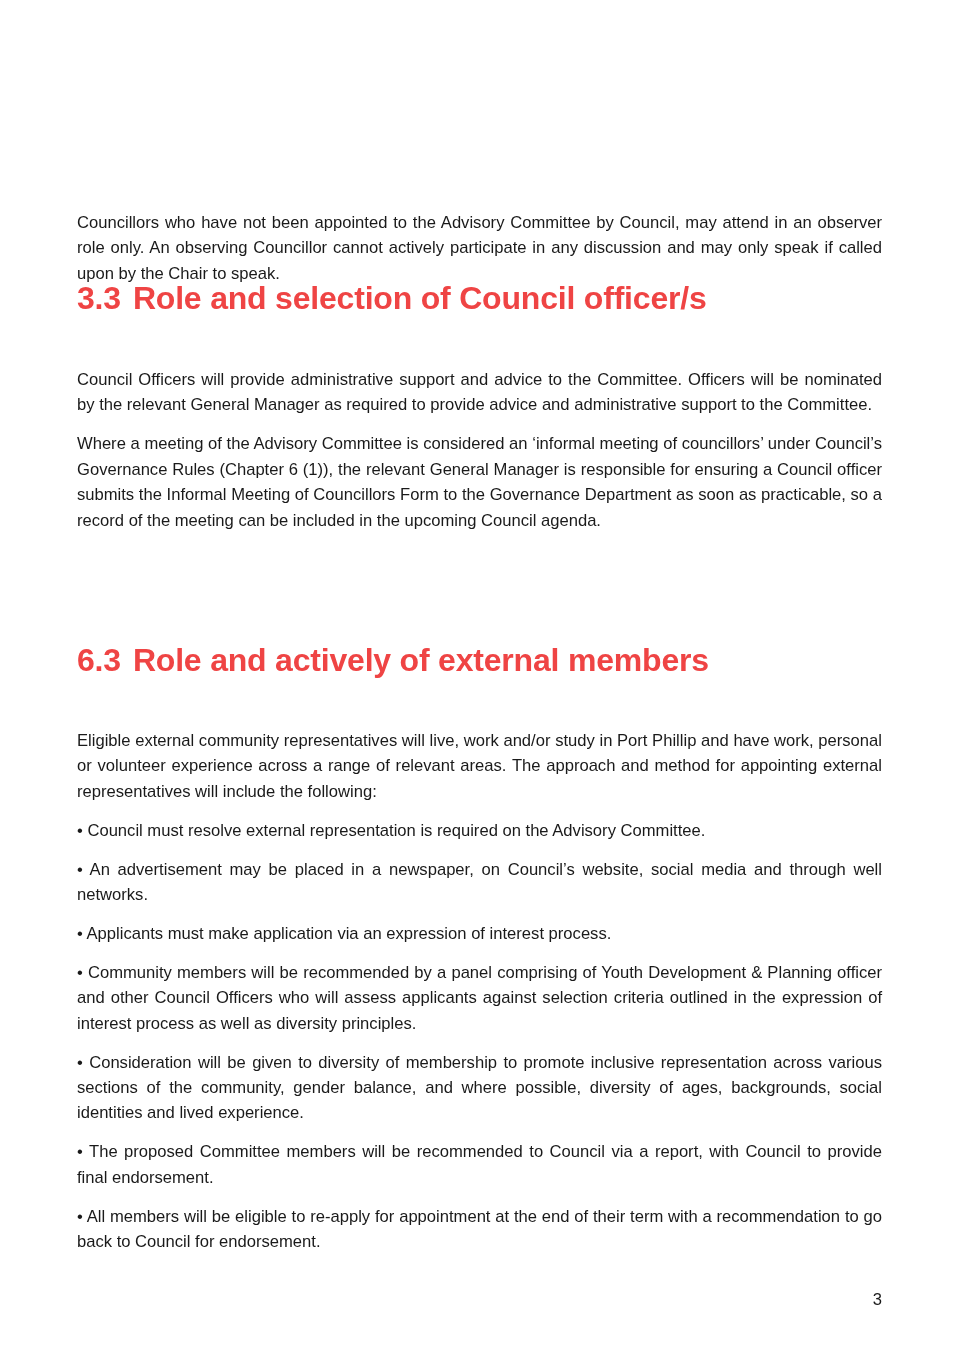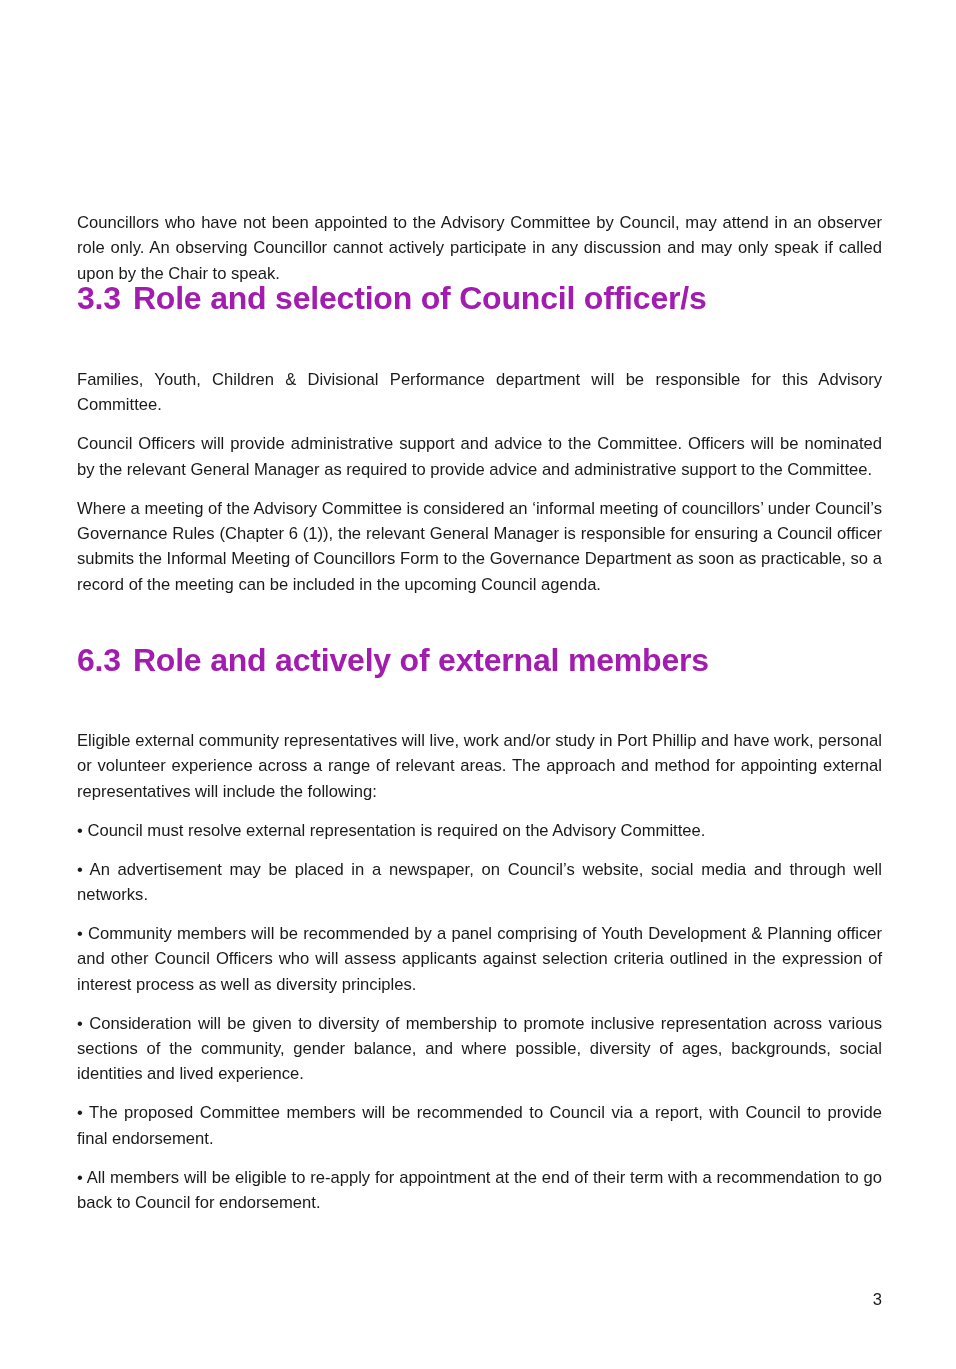--- a/index.html
+++ b/index.html
@@ -6,21 +6,21 @@
     body { width: 956px; height: 1369px; position: relative; overflow: hidden; }
     .page {
       position: absolute; left: 77px; top: 170px; width: 805px;
       font-family: "Liberation Sans", sans-serif;
       font-size: 16.6px; line-height: 25.4px; color: #1a1a1a;
     }
     .para { margin: 0 0 13.5px 0; text-align: justify; }
     .heading {
       font-family: "Liberation Sans", sans-serif;
       font-weight: bold; font-size: 32px; line-height: 40px;
-      color: #a21caf; margin: 0 0 6px 0; letter-spacing: -0.2px;
+      color: #ef4444; margin: 0 0 6px 0; letter-spacing: -0.2px;
     }
     .heading .num { display: inline-block; margin-right: 12px; }
     .h33 { position: absolute; top: 108px; }
     .h34 { position: absolute; top: 470px; }
     .block { position: absolute; left: 0; width: 805px; margin-top: 40px; }
     .b1 { top: 0; }
     .b2 { top: 157px; }
     .b3 { top: 518px; }
     .pagenum {
       position: absolute; right: 74px; top: 1290px;
@@ -34,33 +34,33 @@
 
   <div class="block b1">
     <p class="para">Councillors who have not been appointed to the Advisory Committee by Council, may attend in an observer role only. An observing Councillor cannot actively participate in any discussion and may only speak if called upon by the Chair to speak.</p>
   </div>
 
   <h2 class="heading h33">
     <span class="num">3.3</span><span>Role and selection of Council officer/s</span>
   </h2>
 
   <div class="block b2">
-    <p class="para">Families, Youth, Children &amp; Divisional Performance department will be responsible for this Advisory Committee.</p>
     <p class="para">Council Officers will provide administrative support and advice to the Committee. Officers will be nominated by the relevant General Manager as required to provide advice and administrative support to the Committee.</p>
     <p class="para">Where a meeting of the Advisory Committee is considered an ‘informal meeting of councillors’ under Council’s Governance Rules (Chapter 6 (1)), the relevant General Manager is responsible for ensuring a Council officer submits the Informal Meeting of Councillors Form to the Governance Department as soon as practicable, so a record of the meeting can be included in the upcoming Council agenda.</p>
   </div>
 
   <h2 class="heading h34">
     <span class="num">6.3</span><span>Role and actively of external members</span>
   </h2>
 
   <div class="block b3">
     <p class="para">Eligible external community representatives will live, work and/or study in Port Phillip and have work, personal or volunteer experience across a range of relevant areas. The approach and method for appointing external representatives will include the following:</p>
     <p class="para">• Council must resolve external representation is required on the Advisory Committee.</p>
     <p class="para">• An advertisement may be placed in a newspaper, on Council’s website, social media and through well networks.</p>
+    <p class="para">• Applicants must make application via an expression of interest process.</p>
     <p class="para">• Community members will be recommended by a panel comprising of Youth Development &amp; Planning officer and other Council Officers who will assess applicants against selection criteria outlined in the expression of interest process as well as diversity principles.</p>
     <p class="para">• Consideration will be given to diversity of membership to promote inclusive representation across various sections of the community, gender balance, and where possible, diversity of ages, backgrounds, social identities and lived experience.</p>
     <p class="para">• The proposed Committee members will be recommended to Council via a report, with Council to provide final endorsement.</p>
     <p class="para">• All members will be eligible to re-apply for appointment at the end of their term with a recommendation to go back to Council for endorsement.</p>
   </div>
 </div>
 
 <div class="pagenum">3</div>
 
 </body></html>

